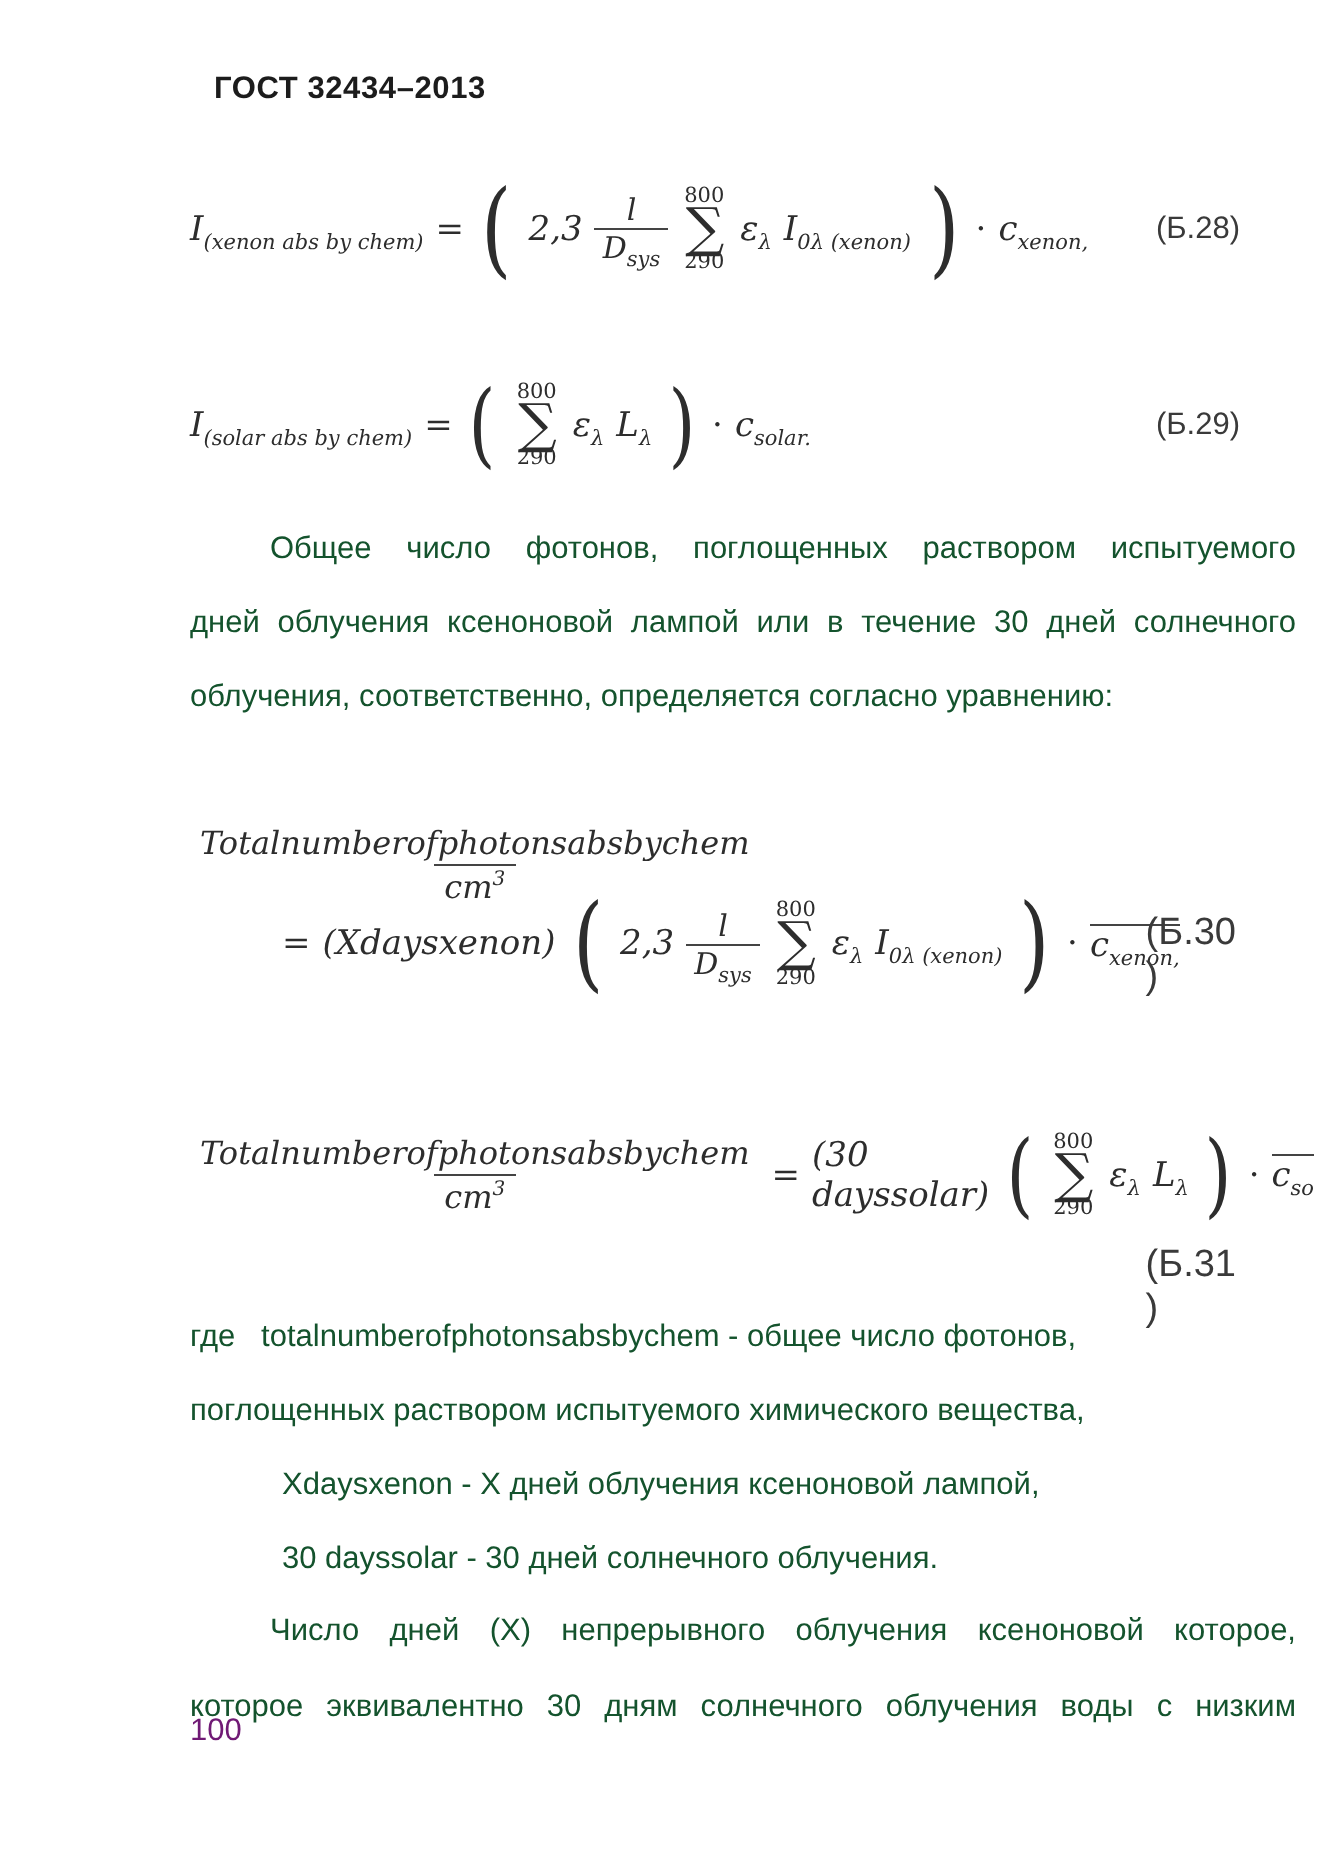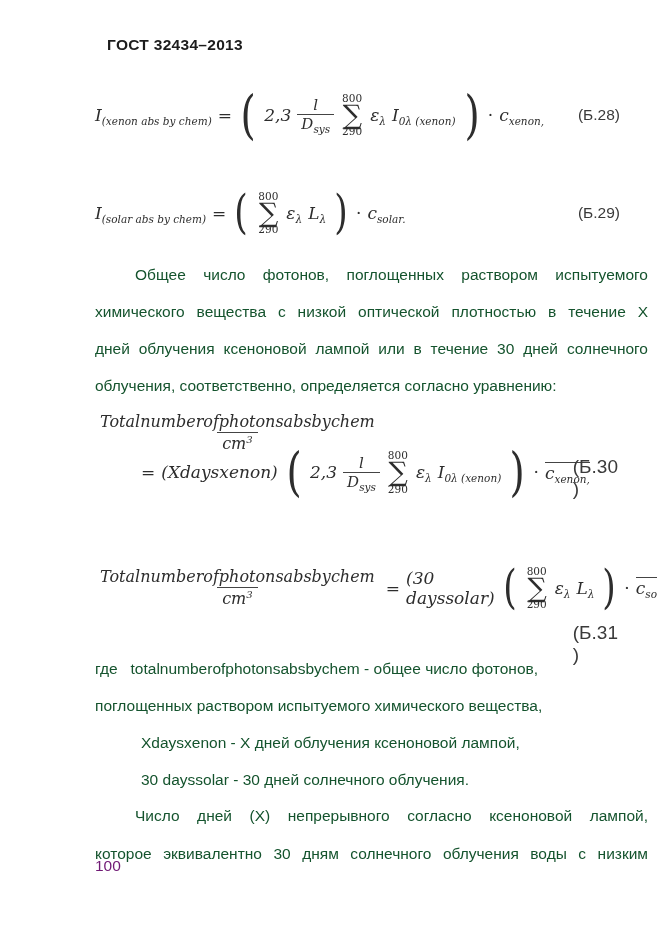--- a/index.html
+++ b/index.html
@@ -83,21 +83,20 @@
       <span class="f it"><span>L</span><sub>λ</sub></span>
       <span class="bp bp44">)</span>
       <span class="f">·</span>
       <span class="f it"><span>c</span><sub>solar.</sub></span>
     </div>
     <div class="eqlabel">(Б.29)</div>
   </div>
 
   <div class="abs block lh" style="top:256px;">
     <div class="body-line j ind">Общее число фотонов, поглощенных раствором испытуемого</div>
-    <div class="body-line j">химического вещества с низкой оптической плотностью в течение X</div>
     <div class="body-line j">дней облучения ксеноновой лампой или в течение 30 дней солнечного</div>
     <div class="body-line">облучения, соответственно, определяется согласно уравнению:</div>
   </div>
 
   <div class="abs block" style="top:412px;height:112px;">
     <span class="frac f it" style="font-size:16px;">
       <span class="num">Totalnumberofphotonsabsbychem</span>
       <span class="den"><span>cm</span><sup>3</sup></span>
     </span>
     <div class="fwrap" style="margin-left:46px;margin-top:-4px;">
@@ -153,19 +152,19 @@
   </div>
 
   <div class="abs block lh" style="top:650px;">
     <div class="body-line pre">где   totalnumberofphotonsabsbychem - общее число фотонов,</div>
     <div class="body-line">поглощенных раствором испытуемого химического вещества,</div>
     <div class="body-line ind2">Xdaysxenon - X дней облучения ксеноновой лампой,</div>
     <div class="body-line ind2">30 dayssolar - 30 дней солнечного облучения.</div>
   </div>
 
   <div class="abs block" style="top:797px;line-height:38px;">
-    <div class="body-line j ind">Число дней (X) непрерывного согласно ксеноновой лампой,</div>
+    <div class="body-line j ind">Число дней (X) непрерывного облучения ксеноновой которое,</div>
     <div class="body-line j">которое эквивалентно 30 дням солнечного облучения воды с низким</div>
   </div>
 
   <div class="abs pagenum">100</div>
 
 </div>
 
 </body></html>

